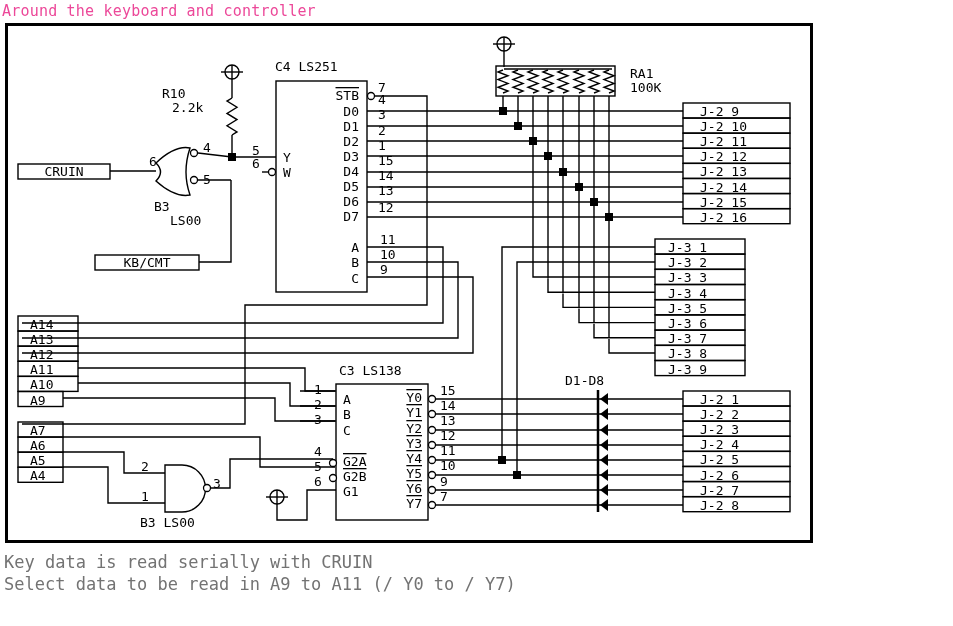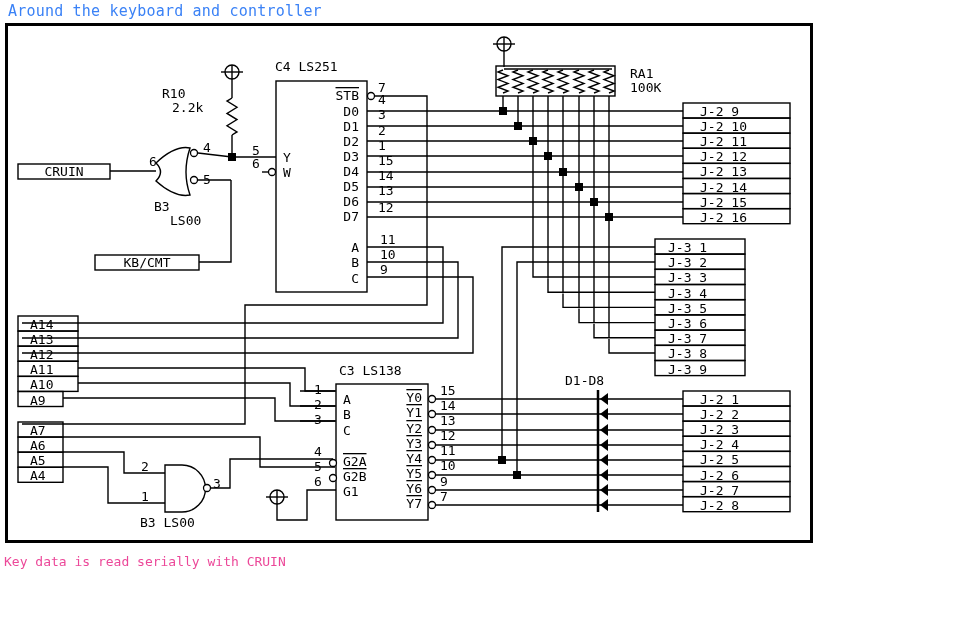--- a/index.html
+++ b/index.html
@@ -1,21 +1,21 @@
 <!DOCTYPE html>
 <html><head>
 <meta charset="utf-8">
 <style>
   html,body{margin:0;padding:0;background:#fff;}
   body{width:953px;height:626px;position:relative;overflow:hidden;font-family:"DejaVu Sans Mono","Liberation Mono",monospace;}
-  .title{position:absolute;left:8px;top:2px;font-size:15px;color:#3b82f6;letter-spacing:0.2px;}
+  .title{position:absolute;left:2px;top:2px;font-size:15px;color:#ec4899;letter-spacing:0.2px;}
   .frame{position:absolute;left:5px;top:23px;width:808px;height:520px;border:3px solid #000;box-sizing:border-box;}
   svg{position:absolute;left:0;top:0;}
   svg text{font-family:"DejaVu Sans Mono","Liberation Mono",monospace;font-size:13px;fill:#000;}
-  .notes{position:absolute;left:4px;top:551px;font-size:13px;line-height:22px;color:#ec4899;}
+  .notes{position:absolute;left:4px;top:551px;font-size:17px;line-height:22px;color:#737373;}
   .notes div{white-space:pre;}
 </style>
 </head>
 <body>
 
 <div class="title">Around the keyboard and controller</div>
 <div class="frame"></div>
 
 <svg id="schem" width="953" height="626">
     <rect x="276" y="81" width="91" height="211" fill="none" stroke="#000" stroke-width="1.4"></rect>
@@ -276,13 +276,14 @@
     <rect x="683" y="466.5" width="107" height="15" fill="none" stroke="#000" stroke-width="1.4"></rect>
     <text x="700" y="479.5" text-anchor="start">J-2  6</text>
     <rect x="683" y="481.6" width="107" height="15" fill="none" stroke="#000" stroke-width="1.4"></rect>
     <text x="700" y="494.6" text-anchor="start">J-2  7</text>
     <rect x="683" y="496.7" width="107" height="15" fill="none" stroke="#000" stroke-width="1.4"></rect>
     <text x="700" y="509.7" text-anchor="start">J-2  8</text>
   </svg>
 
 <div class="notes">
   <div>Key data is read serially with CRUIN</div>
+  <div>Select data to be read in A9 to A11 (/ Y0 to / Y7)</div>
 </div>
 
 </body></html>

